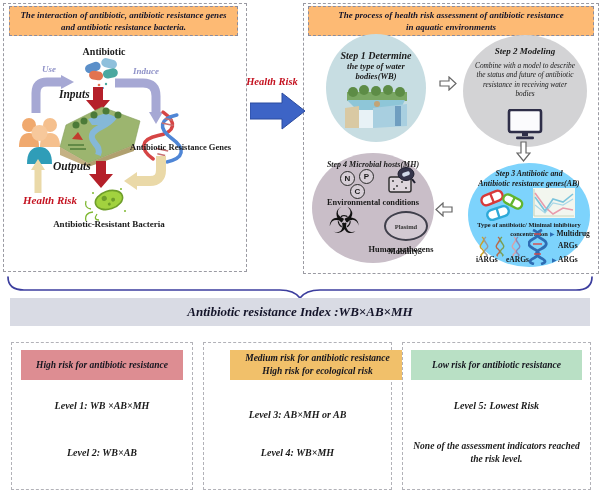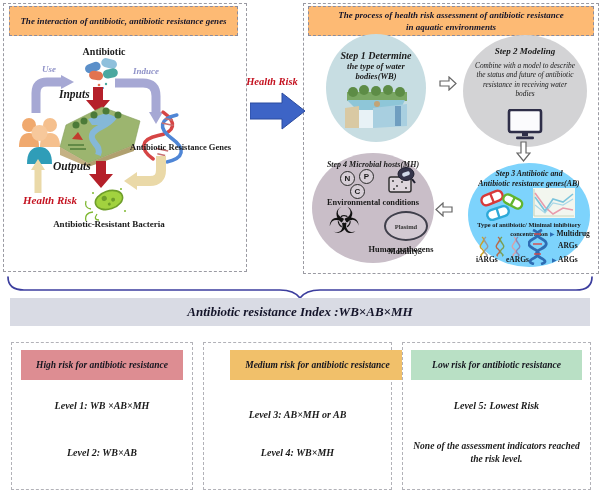--- a/index.html
+++ b/index.html
@@ -41,20 +41,21 @@
        display:flex;align-items:center;justify-content:center;
        font-family:"Liberation Sans",sans-serif;font-size:8px;font-weight:bold;background:rgba(255,255,255,.25);}
   .sym{font-family:"DejaVu Sans",sans-serif;}
 </style>
 </head>
 <body>
 
 <div class="panel" id="left-panel">
   <div class="panel-title">
     <span>The interaction of antibiotic, antibiotic resistance genes</span>
+    <span>and antibiotic resistance bacteria.</span>
   </div>
 
   <div class="lbl b ctr" style="left:60px;top:42px;width:80px;font-size:10px;">Antibiotic</div>
 
   <svg class="abs ico" style="left:79px;top:53px;" width="40" height="34" viewBox="0 0 40 34">
     <g transform="rotate(-20 10 11)">
         <rect x="2" y="6" width="16" height="9" rx="4.5" fill="#5b8fc9"></rect>
       </g>
     <g transform="rotate(15 26 7)">
         <rect x="18" y="2" width="16" height="9" rx="4.5" fill="#8fc0dc"></rect>
@@ -319,20 +320,21 @@
   <div class="risk-header" style="left:9px;width:162px;background:#dd8d92;">
     <span>High risk for antibiotic resistance</span>
   </div>
   <div class="level" style="top:57px;">Level 1: WB ×AB×MH</div>
   <div class="level" style="top:104px;">Level 2: WB×AB</div>
 </div>
 
 <div class="risk-box" style="left:203px;width:187px;">
   <div class="risk-header" style="left:6px;width:175px;background:#f1c06a;margin-left:20px;">
     <span>Medium risk for antibiotic resistance</span>
+    <span>High risk for ecological risk</span>
   </div>
   <div class="level" style="top:66px;">Level 3: AB×MH or AB</div>
   <div class="level" style="top:104px;">Level 4: WB×MH</div>
 </div>
 
 <div class="risk-box" style="left:402px;width:187px;">
   <div class="risk-header" style="left:8px;width:171px;background:#b9e0c5;">
     <span>Low risk for antibiotic resistance</span>
   </div>
   <div class="level" style="top:57px;">Level 5: Lowest Risk</div>

